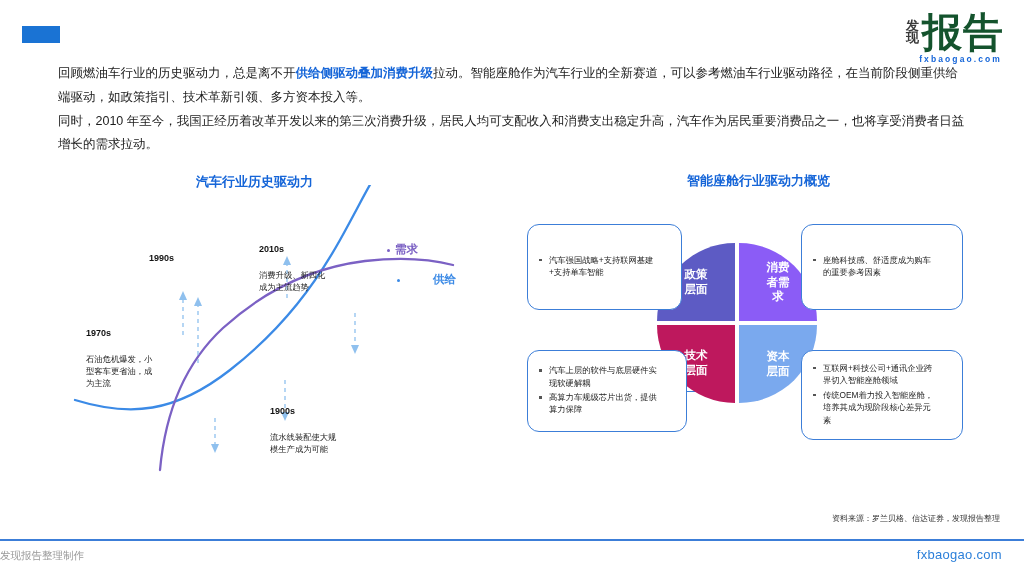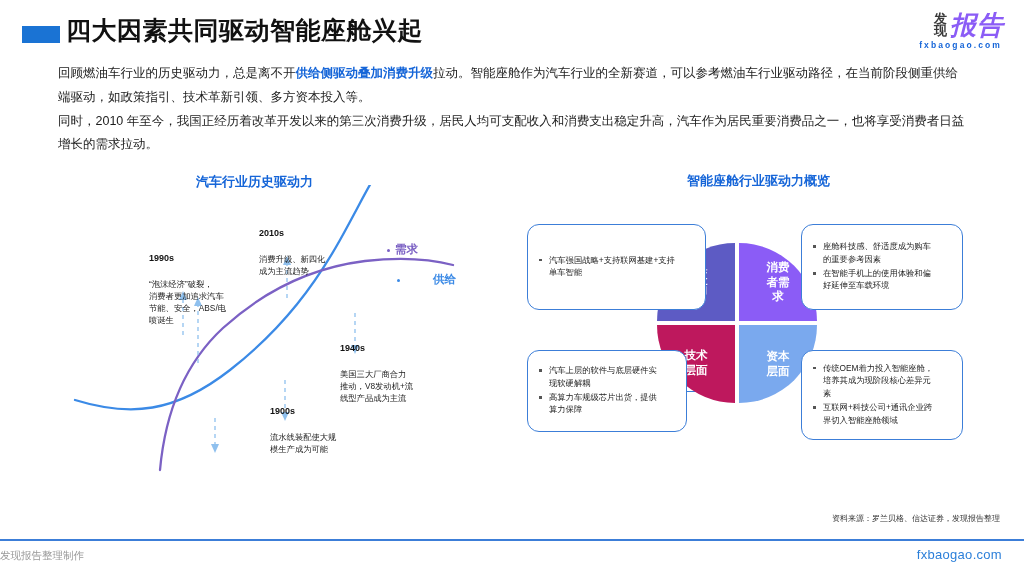--- a/index.html
+++ b/index.html
@@ -56,26 +56,25 @@
   .logo-small {
     display: flex;
     flex-direction: column;
     line-height: 0.95;
     font-size: 13px;
     font-weight: 700;
     color: #3a3a3a;
     letter-spacing: -1px;
   }
   .logo-big {
-    font-size: 26px;
+    font-size: 40px;
     font-weight: 800;
-    color: #8b5cf6;
+    color: #14532d;
     letter-spacing: 1px;
     line-height: 1;
-    font-style: italic;
   }
   .logo-url {
     font-size: 8.5px;
     letter-spacing: 2.1px;
     color: #1565d8;
     font-weight: 600;
     margin-top: 2px;
     padding-right: 2px;
   }
 
@@ -123,21 +122,21 @@
     font-size: 9px;
     color: #111;
     margin-bottom: 1px;
   }
 
   #n1860 { left: 112px; top: 245px; width: 95px; }
   #n1900 { left: 215px; top: 208px; width: 105px; }
   #n1940 { left: 285px; top: 145px; width: 120px; }
   #n1970 { left: 31px;  top: 130px; width: 100px; }
   #n1990 { left: 94px;  top: 55px;  width: 110px; }
-  #n2010 { left: 204px; top: 30px;  width: 110px; }
+  #n2010 { left: 204px; top: 46px;  width: 110px; }
 
   .curve-label {
     position: absolute;
     font-size: 11.5px;
     font-weight: 700;
     white-space: nowrap;
   }
   #lbl-demand { left: 340px; top: 57px;  color: #7b61c4; }
   #lbl-supply { left: 350px; top: 87px;  color: #3b8ae6; margin-left: 28px; }
   .lbl-dot {
@@ -197,21 +196,21 @@
     color: #1c1c1c;
     margin-bottom: 2px;
   }
   .box li::before {
     content: "";
     position: absolute;
     left: 3px; top: 5px;
     width: 2.5px; height: 2.5px;
     background: #555;
   }
-  #box-policy   { left: 22px;  top: 14px;  width: 179px; height: 86px; display: flex; align-items: center; }
+  #box-policy   { left: 22px;  top: 14px;  width: 155px; height: 86px; display: flex; align-items: center; }
   #box-consumer { left: 296px; top: 14px;  width: 162px; height: 86px; display: flex; align-items: center; }
   #box-tech     { left: 22px;  top: 140px; width: 160px; height: 82px; display: flex; align-items: center; }
   #box-capital  { left: 296px; top: 140px; width: 162px; height: 90px; display: flex; align-items: center; }
 
   .connector {
     position: absolute;
     background: #3c7ed8;
     height: 1px;
   }
 
@@ -244,21 +243,20 @@
     font-size: 13px;
     color: #2b7fd9;
     letter-spacing: 0.3px;
   }
 </style>
 </head>
 <body>
 
 <div class="title-bar">
   <div class="title-accent"></div>
-  <div class="page-title">四大因素共同驱动智能座舱兴起</div>
 </div>
 
 <div class="logo">
   <div class="logo-row">
     <div class="logo-small">
       <span>发</span>
       <span>现</span>
     </div>
     <div class="logo-big">报告</div>
   </div>
@@ -301,32 +299,28 @@
   <div class="lbl-dot" id="dot-demand"></div>
   <div class="curve-label" id="lbl-demand">需求</div>
   <div class="lbl-dot" id="dot-supply"></div>
   <div class="curve-label" id="lbl-supply">供给</div>
 
   <div class="tl-note" id="n1900">
     <span class="yr">1900s</span>
     <span>流水线装配使大规
 模生产成为可能</span>
   </div>
-  <div class="tl-note" id="n1940">
-    <span class="yr">1940s</span>
-    <span>美国三大厂商合力
-推动，V8发动机+流
-线型产品成为主流</span>
+  <div class="tl-note" id="n1970">
+    <span class="yr">1970s</span>
+    <span>石油危机爆发，小
+型客车更省油，成
+为主流</span>
   </div>
   <div class="tl-note" id="n1990">
     <span class="yr">1990s</span>
-    <span>“泡沫经济”破裂，
-消费者更加追求汽车
-节能、安全，ABS/电
-喷诞生</span>
   </div>
   <div class="tl-note" id="n2010">
     <span class="yr">2010s</span>
     <span>消费升级、新四化
 成为主流趋势</span>
   </div>
 </div>
 
 <div class="diagram-right">
 
@@ -349,35 +343,34 @@
 
   <div class="box" id="box-policy">
     <ul>
       <li>汽车强国战略+支持联网基建+支持单车智能</li>
     </ul>
   </div>
 
   <div class="box" id="box-consumer">
     <ul>
       <li>座舱科技感、舒适度成为购车的重要参考因素</li>
-      <li>在智能手机上的使用体验和偏好延伸至车载环境</li>
     </ul>
   </div>
 
   <div class="box" id="box-tech">
     <ul>
       <li>汽车上层的软件与底层硬件实现软硬解耦</li>
       <li>高算力车规级芯片出货，提供算力保障</li>
     </ul>
   </div>
 
   <div class="box" id="box-capital">
     <ul>
+      <li>互联网+科技公司+通讯企业跨界切入智能座舱领域</li>
       <li>传统OEM着力投入智能座舱，培养其成为现阶段核心差异元素</li>
-      <li>互联网+科技公司+通讯企业跨界切入智能座舱领域</li>
     </ul>
   </div>
 </div>
 
 <div class="source">资料来源：罗兰贝格、信达证券，发现报告整理</div>
 <div class="footer-rule"></div>
 <div class="footer-left">发现报告整理制作</div>
 <div class="footer-right">fxbaogao.com</div>
 
 </body></html>

